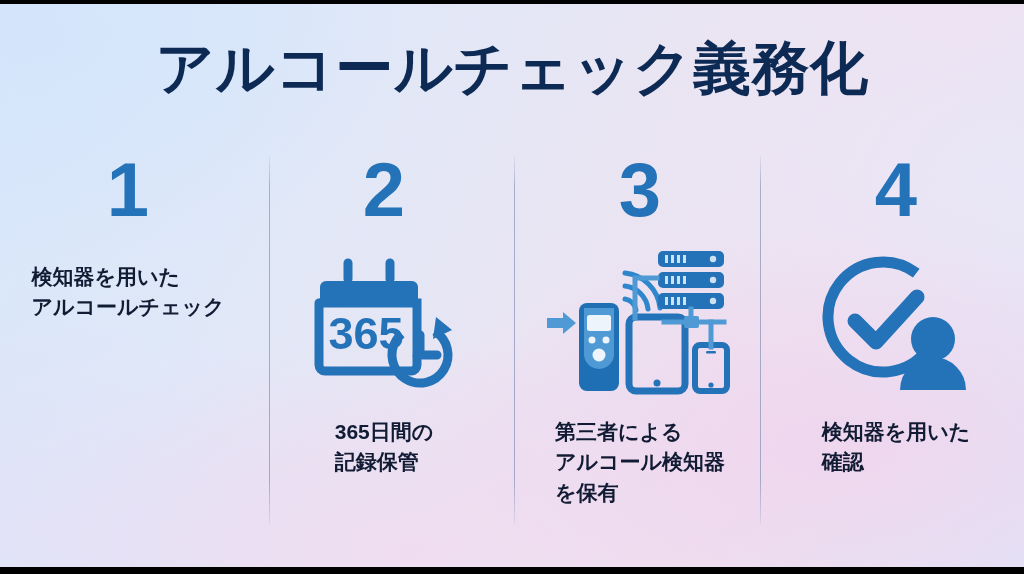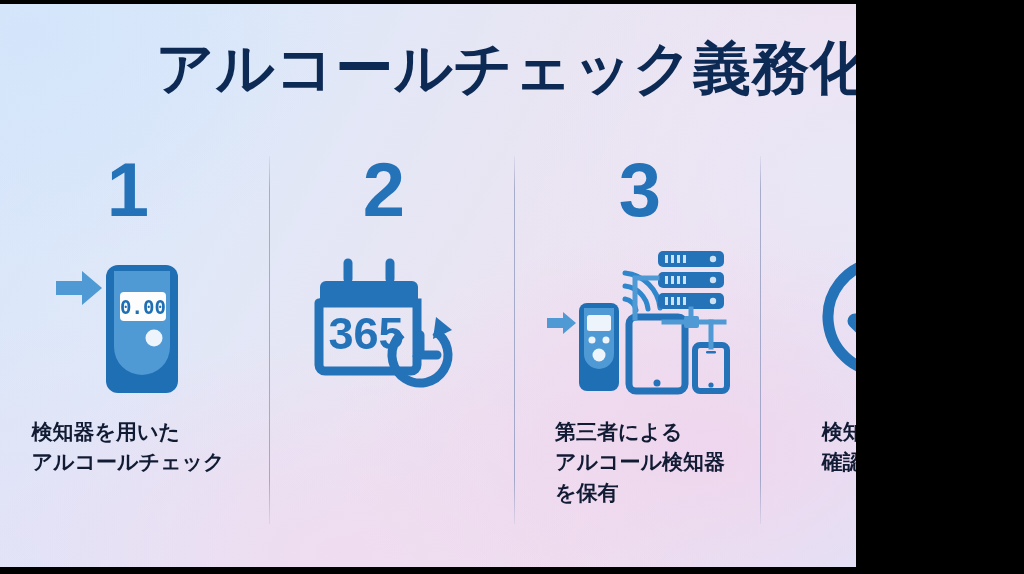--- a/index.html
+++ b/index.html
@@ -3,21 +3,21 @@
 <meta charset="utf-8">
 <title>アルコールチェック義務化</title>
 <style>
   html, body {
     margin: 0;
     padding: 0;
     background: #000;
   }
   #stage {
     position: relative;
-    width: 856px;
+    width: 1024px;
     height: 574px;
     overflow: hidden;
     font-family: "Liberation Sans", "DejaVu Sans", sans-serif;
     background-color: #e2e8f7;
     background-image:
       radial-gradient(ellipse 70% 60% at 82% 78%, rgba(239, 214, 238, 0.95) 0%, rgba(239, 214, 238, 0) 62%),
       radial-gradient(ellipse 68% 62% at 40% 96%, rgba(240, 219, 240, 0.92) 0%, rgba(240, 219, 240, 0) 60%),
       radial-gradient(ellipse 60% 70% at 97% 30%, rgba(233, 231, 247, 0.95) 0%, rgba(233, 231, 247, 0) 62%),
       radial-gradient(ellipse 55% 60% at 3% 6%, rgba(212, 229, 251, 0.98) 0%, rgba(212, 229, 251, 0) 68%),
       radial-gradient(ellipse 60% 55% at 2% 92%, rgba(226, 226, 247, 0.9) 0%, rgba(226, 226, 247, 0) 66%),
@@ -110,35 +110,20 @@
   <div id="title">アルコールチェック義務化</div>
 
   <div id="panels">
 
     <div class="divider d1"></div>
     <div class="divider d2"></div>
     <div class="divider d3"></div>
 
     <div class="panel">
       <div class="step-num">1</div>
-      <div class="icon-wrap">
-        <svg width="160" height="150" viewBox="0 0 160 150">
-
-          <path d="M8 36 L34 36 L34 26 L54 43 L34 60 L34 50 L8 50 Z" fill="#4f9ad4"></path>
-
-          <rect x="58" y="20" width="72" height="128" rx="12" fill="#1f6fb5"></rect>
-
-          <path d="M66 26 h56 v76 a28 28 0 0 1 -56 0 Z" fill="#4f9ad4"></path>
-
-          <rect x="72" y="47" width="46" height="29" rx="4" fill="#fdfdfd"></rect>
-          <text x="95" y="69" font-family="'DejaVu Sans Mono', monospace" font-size="19" font-weight="700" text-anchor="middle" fill="#1f6fb5">0.00</text>
-
-          <circle cx="106" cy="93" r="8.5" fill="#eef4fb"></circle>
-        </svg>
-      </div>
       <div class="caption">検知器を用いた
 アルコールチェック</div>
     </div>
 
     <div class="panel">
       <div class="step-num">2</div>
       <div class="icon-wrap">
         <svg width="160" height="150" viewBox="0 0 160 150">
           <g fill="none" stroke="#2472b8" stroke-width="9" stroke-linecap="round" stroke-linejoin="round">
 
@@ -150,20 +135,22 @@
 
           <path d="M15 58 h98 v54" fill="none" stroke="#2472b8" stroke-width="9"></path>
           <path d="M113 112 v8 a6 6 0 0 1 -6 6 h-86 a6 6 0 0 1 -6 -6 v-62" fill="none" stroke="#2472b8" stroke-width="9" stroke-linecap="round"></path>
           <text x="62" y="104" font-family="'Liberation Sans', sans-serif" font-size="45" font-weight="700" text-anchor="middle" fill="#2472b8">365</text>
 
           <circle cx="116" cy="110" r="28" fill="none" stroke="#2472b8" stroke-width="9" stroke-dasharray="140 36" transform="rotate(-58 116 110)"></circle>
           <path d="M116 90 v20 h17" fill="none" stroke="#2472b8" stroke-width="9" stroke-linecap="round" stroke-linejoin="round"></path>
           <path d="M132 72 l16 13 l-19 9 Z" fill="#2472b8"></path>
         </svg>
       </div>
+      <div class="caption">365日間の
+記録保管</div>
     </div>
 
     <div class="panel">
       <div class="step-num">3</div>
       <div class="icon-wrap">
         <svg width="190" height="150" viewBox="0 0 190 150">
 
           <path d="M2 73 L18 73 L18 67 L31 78 L18 89 L18 83 L2 83 Z" fill="#4f9ad4"></path>
 
           <rect x="34" y="58" width="40" height="88" rx="8" fill="#1f6fb5"></rect>

